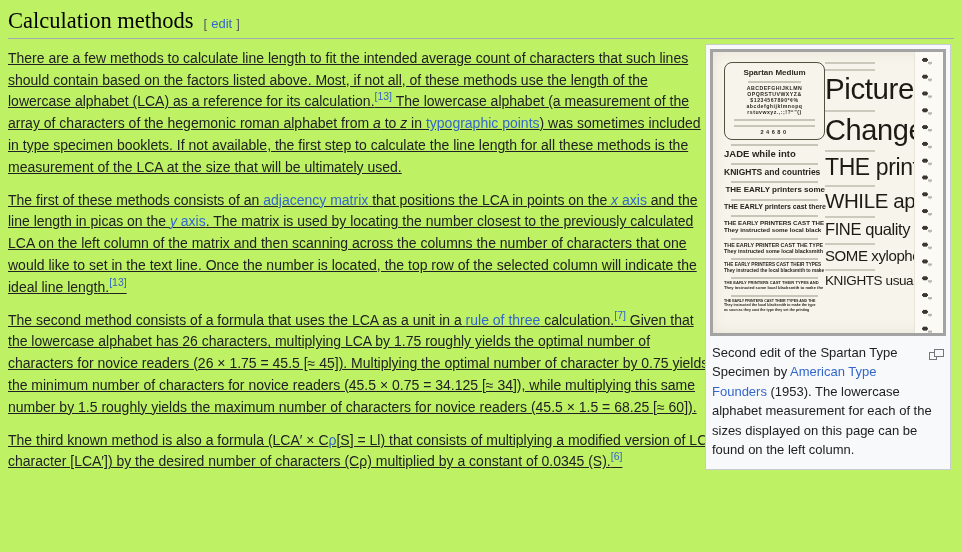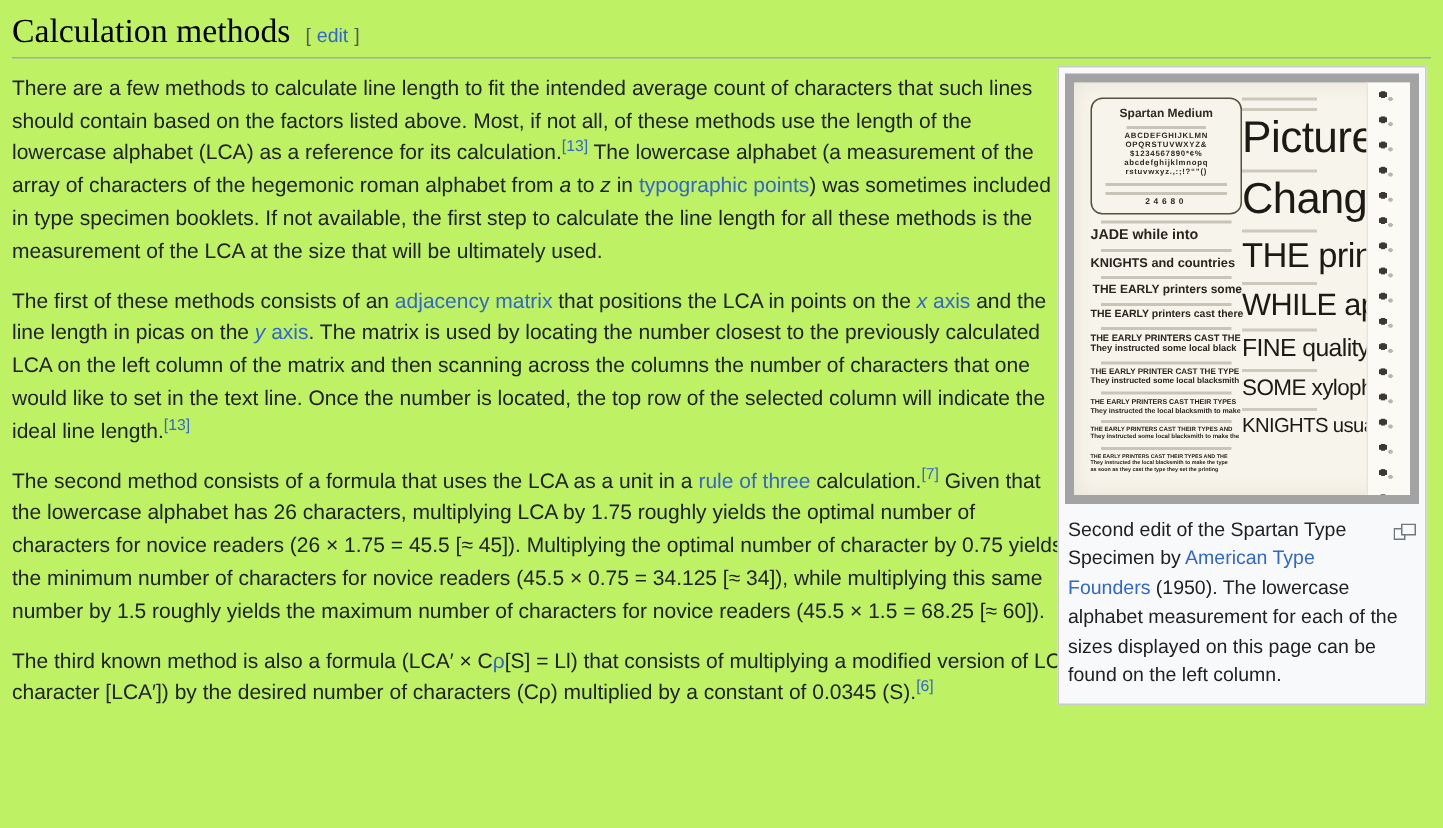--- a/index.html
+++ b/index.html
@@ -7,29 +7,29 @@
   .page{position:relative;width:962px;height:552px;box-sizing:border-box;padding:6px 8px 0;overflow:hidden;background:#bef264;}
 
   h2.section{font-family:"Liberation Serif","DejaVu Serif",serif;font-weight:400;font-size:22.5px;color:#000;
     margin:0 0 9px;padding:2px 0 4px;border-bottom:1px solid #a2a9b1;}
   .editsection{font-family:"Liberation Sans","DejaVu Sans",sans-serif;font-size:13px;margin-left:10px;color:#54595d;}
   .editsection a{margin:0 4px;}
   a{color:#3366cc;text-decoration:none;cursor:pointer;}
   i{font-style:italic;}
   sup{font-size:10.5px;line-height:0;vertical-align:super;}
 
-  p{margin:0 0 11.5px;line-height:21.7px;}
+  p{margin:0 0 11.5px;line-height:21.7px;text-decoration:underline;}
   p.narrow{width:701px;}
   p.wide{width:946px;}
 
   
   figure.thumb{position:absolute;left:705px;top:44px;width:246px;margin:0;box-sizing:border-box;
     border:1px solid #c8ccd1;background:#f8f9fa;padding:4px;}
   .spec-image{position:relative;width:236px;height:287px;box-sizing:border-box;background:#f7f4eb;
-    border:6px solid #a3a3a3;overflow:hidden;box-shadow:inset 0 0 14px rgba(120,110,80,.12);}
+    border:3px solid #a3a3a3;overflow:hidden;box-shadow:inset 0 0 14px rgba(120,110,80,.12);}
   .spec-left{position:absolute;left:11px;top:10px;width:101px;color:#35312a;z-index:1;}
   .spec-box{border:1px solid #55503f;border-radius:8px;padding:5px 2px 4px;text-align:center;}
   .spec-box-title{font-size:8px;font-weight:600;color:#2e2a22;white-space:nowrap;}
   .alpha-row{font-size:5.2px;font-weight:700;letter-spacing:.5px;white-space:nowrap;color:#2e2a22;}
   .spec-box-digits{font-size:5.6px;font-weight:700;letter-spacing:2.5px;margin-top:2px;color:#2e2a22;}
   .lbl{height:2px;background:#a49d8e;opacity:.55;margin:4px auto 2px;width:86%;}
   .lbl.short{width:55%;}
   .sample{margin-top:4px;}
   .sample .line{font-weight:600;color:#29251e;white-space:nowrap;line-height:1.18;}
   .spec-right{position:absolute;left:112px;top:5px;width:120px;z-index:1;}
@@ -157,17 +157,17 @@
         </div>
       <div class="binding"></div>
     </div>
     <figcaption class="clearfix">
       <span class="magnify">
         <svg width="15" height="11" viewBox="0 0 15 11">
           <rect x="0.5" y="3.5" width="7" height="7" fill="none" stroke="#72777d"></rect>
           <rect x="5.5" y="0.5" width="9" height="7" fill="#f8f9fa" stroke="#72777d"></rect>
         </svg>
       </span>
-      <span><span>Second edit of the Spartan Type Specimen by </span><a>American Type Founders</a><span> (1950). The lowercase alphabet measurement for each of the sizes displayed on this page can be found on the left column.</span></span>
+      <span><span>Second edit of the Spartan Type Specimen by </span><a>American Type Founders</a><span> (1953). The lowercase alphabet measurement for each of the sizes displayed on this page can be found on the left column.</span></span>
     </figcaption>
   </figure>
 
 </div>
 
 </body></html>

